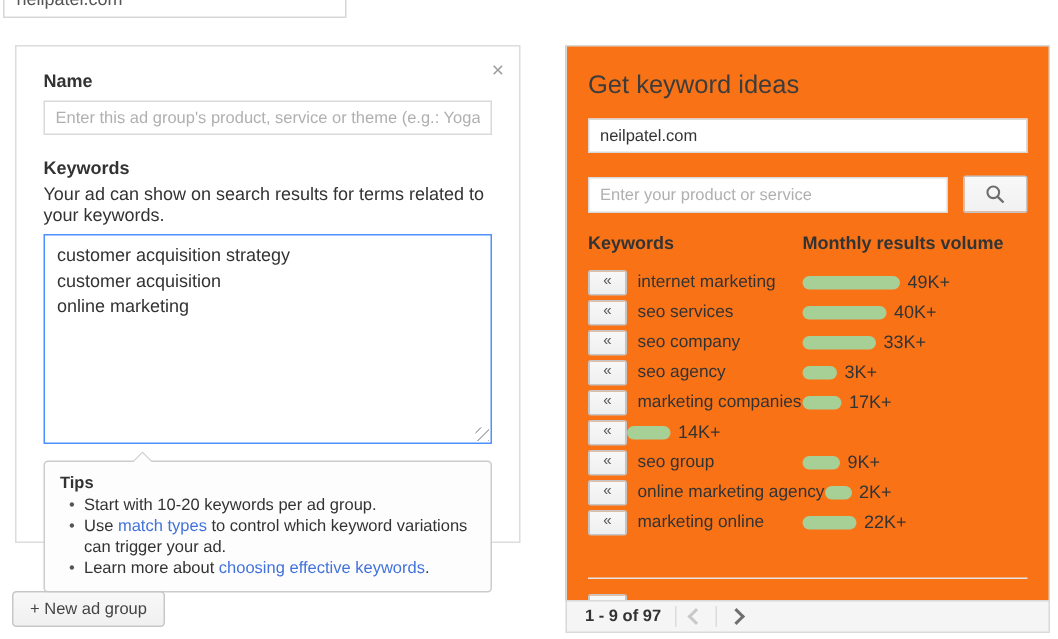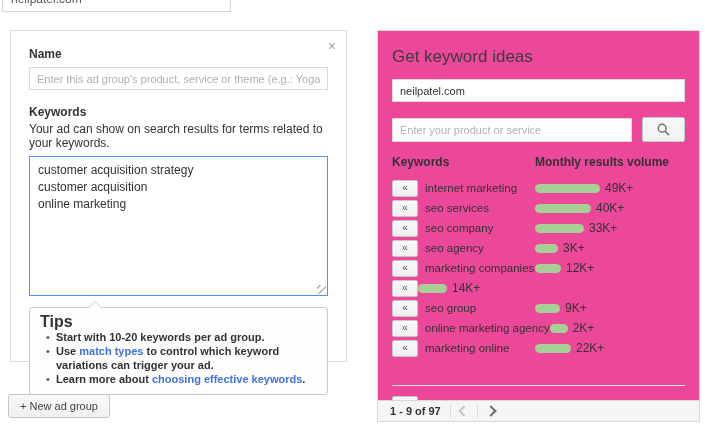--- a/index.html
+++ b/index.html
@@ -59,41 +59,41 @@
     border: 1px solid #cccccc; border-radius: 3px;
     background: #fdfdfd; padding: 7px 10px 8px 10px;
     font-size: 11px; line-height: 14px; color: #333;
   }
   .tips-box .arrow-outer, .tips-box .arrow-inner {
     position: absolute; width: 0; height: 0;
     border-left: 7px solid transparent; border-right: 7px solid transparent;
   }
   .tips-box .arrow-outer { top: -7px; left: 58px; border-bottom: 7px solid #cccccc; }
   .tips-box .arrow-inner { top: -6px; left: 58px; border-bottom: 7px solid #fdfdfd; }
-  .tips-title { font-weight: bold; font-size: 16px; margin-bottom: 1px; }
+  .tips-title { font-weight: bold; font-size: 11px; margin-bottom: 1px; }
   .tip-item { display: flex; }
   .tip-bullet { width: 16px; text-align: center; flex: 0 0 16px; color: #555; }
-  .tip-text { flex: 1; font-weight: bold; }
+  .tip-text { flex: 1; }
   .link { color: #4272db; cursor: pointer; }
 
   
   .new-adgroup-btn {
     position: absolute; left: 8px; top: 394px;
     height: 24px; padding: 0 11px;
     background: linear-gradient(#f8f8f8, #f0f0f0);
     border: 1px solid #c6c6c6; border-radius: 3px;
     font-size: 11px; font-weight: normal; color: #444;
     cursor: pointer;
   }
 
   
   .ideas-panel {
     position: absolute; left: 377px; top: 30px;
     width: 323px; height: 371px;
-    background: #ec4899; border: 1px solid #d9d9d9;
+    background: #f97316; border: 1px solid #d9d9d9;
     padding: 16px 14px 0 14px;
   }
   .ideas-title { font-size: 17px; font-weight: 400; color: #3c3c3c; }
   .website-input {
     margin-top: 12px; width: 100%; height: 23px;
     border: 1px solid #d9d9d9; padding: 0 7px;
     font-size: 11px; color: #333;
   }
   .product-row { margin-top: 15px; display: flex; align-items: center; }
   .product-input {
@@ -231,21 +231,21 @@
     <button class="add-btn">«</button>
     <span class="kw-label">seo agency</span>
     <span class="vol-bar" style="width: 23px; background: rgb(167, 208, 150);"></span>
     <span class="vol-value">3K+</span>
   </div>
 
   <div class="kw-row">
     <button class="add-btn">«</button>
     <span class="kw-label">marketing companies</span>
     <span class="vol-bar" style="width: 26px; background: rgb(167, 208, 150);"></span>
-    <span class="vol-value">12K+</span>
+    <span class="vol-value">17K+</span>
   </div>
 
   <div class="kw-row">
     <button class="add-btn">«</button>
     <span class="vol-bar" style="width: 29px; background: rgb(167, 208, 150);"></span>
     <span class="vol-value">14K+</span>
   </div>
 
   <div class="kw-row">
     <button class="add-btn">«</button>

